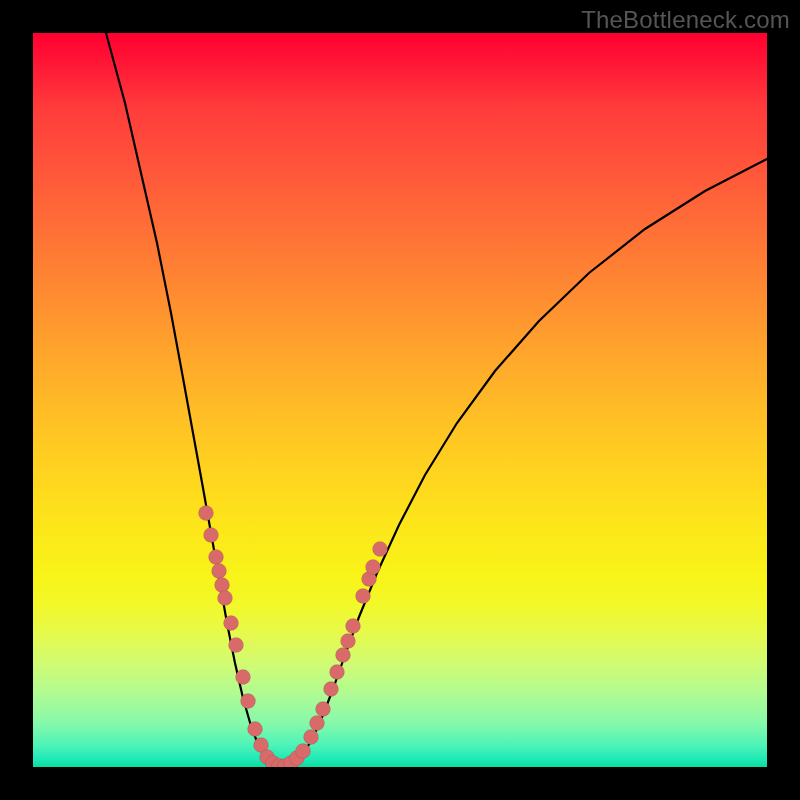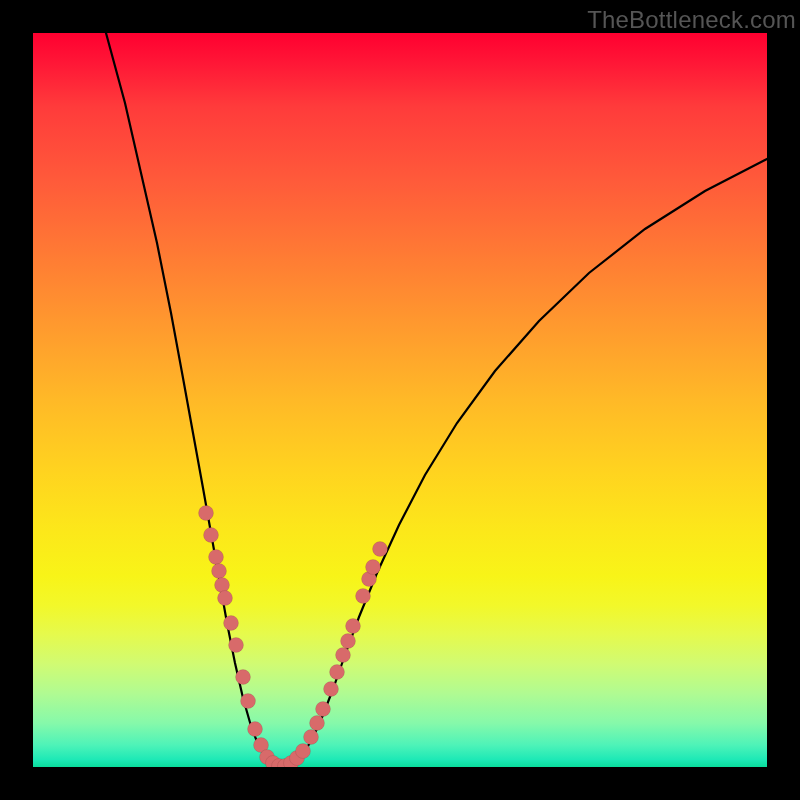--- a/index.html
+++ b/index.html
@@ -29,21 +29,21 @@
       #d0fb73 86%,
       #b0fb92 90%,
       #86f9aa 94%,
       #4ef3b8 97%,
       #1de9b6 99%,
       #0adc9c 100%
     );
   }
   .watermark {
     position: absolute;
-    top: 6px; right: 4px;
+    top: 6px; right: 10px;
     font-family: Arial, Helvetica, sans-serif;
     font-size: 24px;
     color: #555;
     letter-spacing: 0.2px;
   }
   svg.curves {
     position: absolute;
     left: 0; top: 0;
     width: 734px; height: 734px;
   }

